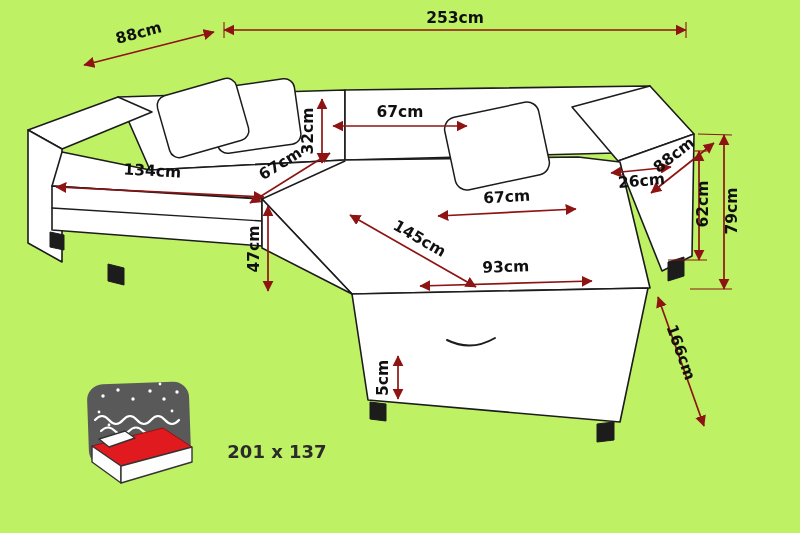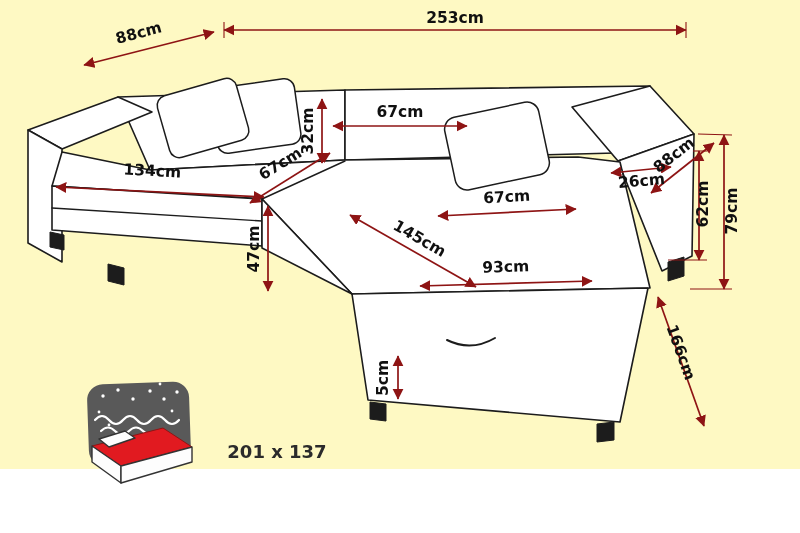--- a/index.html
+++ b/index.html
@@ -1,16 +1,16 @@
 <!DOCTYPE html>
 <html><head>
 <meta charset="utf-8">
 <style>
   html,body{margin:0;padding:0;background:#ffffff;width:800px;height:533px;overflow:hidden;}
-  .canvas{position:relative;width:800px;height:469px;background:#fef9c3;}
+  .canvas{position:relative;width:800px;height:533px;background:#bef264;}
   svg{display:block;}
   .face{fill:#ffffff;stroke:#1c1c1c;stroke-width:1.6;stroke-linejoin:round;}
   .ln{fill:none;stroke:#1c1c1c;stroke-width:1.4;stroke-linecap:round;}
   .leg{fill:#1c1c1c;stroke:#1c1c1c;stroke-width:1;stroke-linejoin:round;}
   .pillow{fill:#ffffff;stroke:#1c1c1c;stroke-width:1.5;}
   .dim{stroke:#8e1414;stroke-width:1.7;fill:none;}
   .tick{stroke:#8e1414;stroke-width:1.1;fill:none;}
   .dimlabel{font-family:"DejaVu Sans","Liberation Sans",sans-serif;font-size:15.5px;font-weight:bold;fill:#101010;text-anchor:middle;}
   .bedlabel{font-family:"DejaVu Sans","Liberation Sans",sans-serif;font-size:18px;font-weight:bold;fill:#2b2b2b;text-anchor:middle;}
   .star{fill:#ffffff;}

